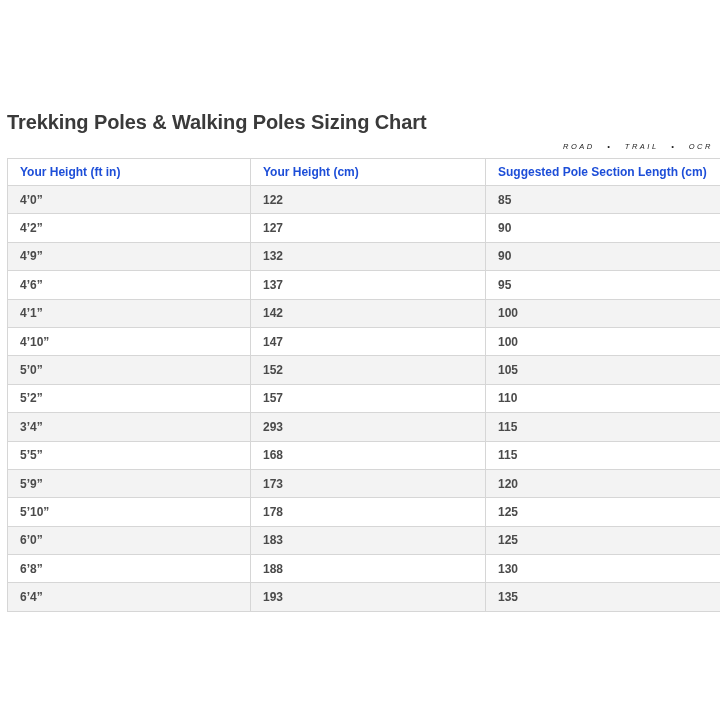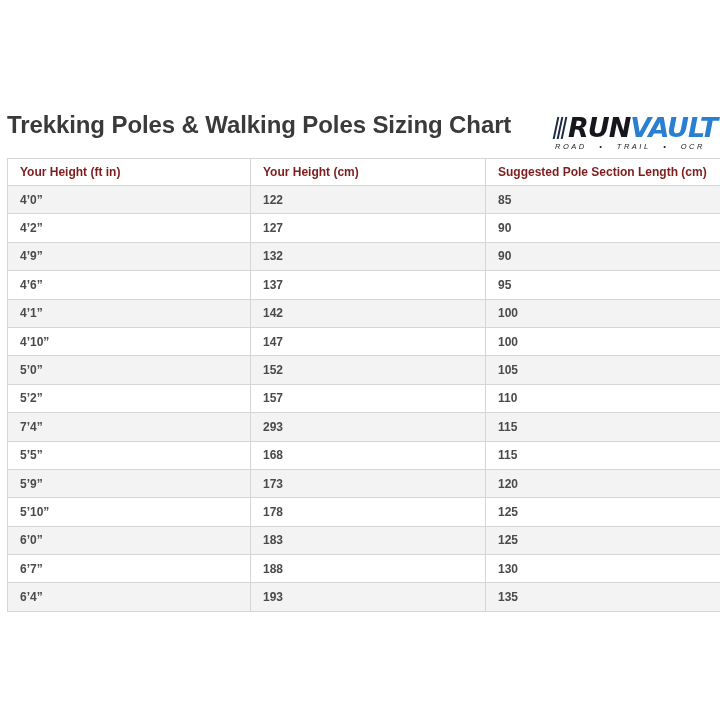--- a/index.html
+++ b/index.html
@@ -2,70 +2,61 @@
 <html><head>
 <meta charset="utf-8">
 <style>
   html, body { margin: 0; padding: 0; }
   body {
     width: 720px; height: 720px; background: #ffffff; overflow: hidden;
     position: relative; font-family: "Liberation Sans", "DejaVu Sans", sans-serif;
   }
   .title {
     position: absolute; left: 7px; top: 111px;
-    font-size: 24px; font-weight: bold; color: #3a3a3a; letter-spacing: -0.1px;
+    font-size: 20px; font-weight: bold; color: #3a3a3a; letter-spacing: -0.1px;
     white-space: nowrap;
   }
   .logo { position: absolute; left: 555px; top: 113px; width: 160px; height: 40px; }
   .logo-main {
     position: absolute; left: 0; top: 0; height: 30px; display: flex; align-items: center;
     font-family: "DejaVu Sans", sans-serif; font-weight: bold; font-style: italic;
     font-size: 27px; letter-spacing: -1px; line-height: 30px;
   }
   .logo-bars { display: inline-block; width: 12px; height: 22px; margin-right: 1px; position: relative; transform: skewX(-12deg); }
   .logo-bars span { position: absolute; top: 0; width: 2px; height: 22px; background: #1f2a44; }
   .logo-run { color: #15171d; }
   .logo-vault { color: #2a7fd0; }
   .logo-sub {
-    position: absolute; left: 0; top: 29px; width: 150px;
+    position: absolute; left: 8px; top: 29px; width: 150px;
     display: flex; justify-content: space-between;
     font-size: 7.5px; font-style: italic; letter-spacing: 2.5px; color: #222;
   }
   table.chart {
     position: absolute; left: 7px; top: 158px;
     width: 740px; border-collapse: collapse; table-layout: fixed;
     font-size: 12px; color: #4a4a4a;
   }
   table.chart col.c1 { width: 243px; }
   table.chart col.c2 { width: 235px; }
   table.chart col.c3 { width: 262px; }
   table.chart th, table.chart td {
     border: 1px solid #d6d6d6; text-align: left; padding: 0 0 0 12px;
     white-space: nowrap; overflow: hidden;
   }
-  table.chart th { height: 26px; font-weight: bold; color: #7f1d1d; font-size: 12px; background: #ffffff; }
+  table.chart th { height: 26px; font-weight: bold; color: #1d4ed8; font-size: 12px; background: #ffffff; }
   table.chart td { height: 27.4px; font-weight: bold; }
   table.chart tbody tr:nth-child(odd) td { background: #f3f3f3; }
   table.chart tbody tr:nth-child(even) td { background: #ffffff; }
 </style>
 </head>
 <body>
 
 <div class="title">Trekking Poles &amp; Walking Poles Sizing Chart</div>
 
 <div class="logo">
-  <div class="logo-main">
-    <span class="logo-bars">
-      <span style="left:0"></span>
-        <span style="left:4px"></span>
-        <span style="left:8px"></span>
-    </span>
-    <span class="logo-run">RUN</span>
-    <span class="logo-vault">VAULT</span>
-  </div>
   <div class="logo-sub">
     <span>ROAD</span>
     <span>•</span>
     <span>TRAIL</span>
     <span>•</span>
     <span>OCR</span>
   </div>
 </div>
 
 <table class="chart">
@@ -116,21 +107,21 @@
         <td>5’0”</td>
         <td>152</td>
         <td>105</td>
       </tr>
       <tr>
         <td>5’2”</td>
         <td>157</td>
         <td>110</td>
       </tr>
       <tr>
-        <td>7’4”</td>
+        <td>3’4”</td>
         <td>293</td>
         <td>115</td>
       </tr>
       <tr>
         <td>5’5”</td>
         <td>168</td>
         <td>115</td>
       </tr>
       <tr>
         <td>5’9”</td>
@@ -141,21 +132,21 @@
         <td>5’10”</td>
         <td>178</td>
         <td>125</td>
       </tr>
       <tr>
         <td>6’0”</td>
         <td>183</td>
         <td>125</td>
       </tr>
       <tr>
-        <td>6’7”</td>
+        <td>6’8”</td>
         <td>188</td>
         <td>130</td>
       </tr>
       <tr>
         <td>6’4”</td>
         <td>193</td>
         <td>135</td>
       </tr>
     </tbody>
 </table>

